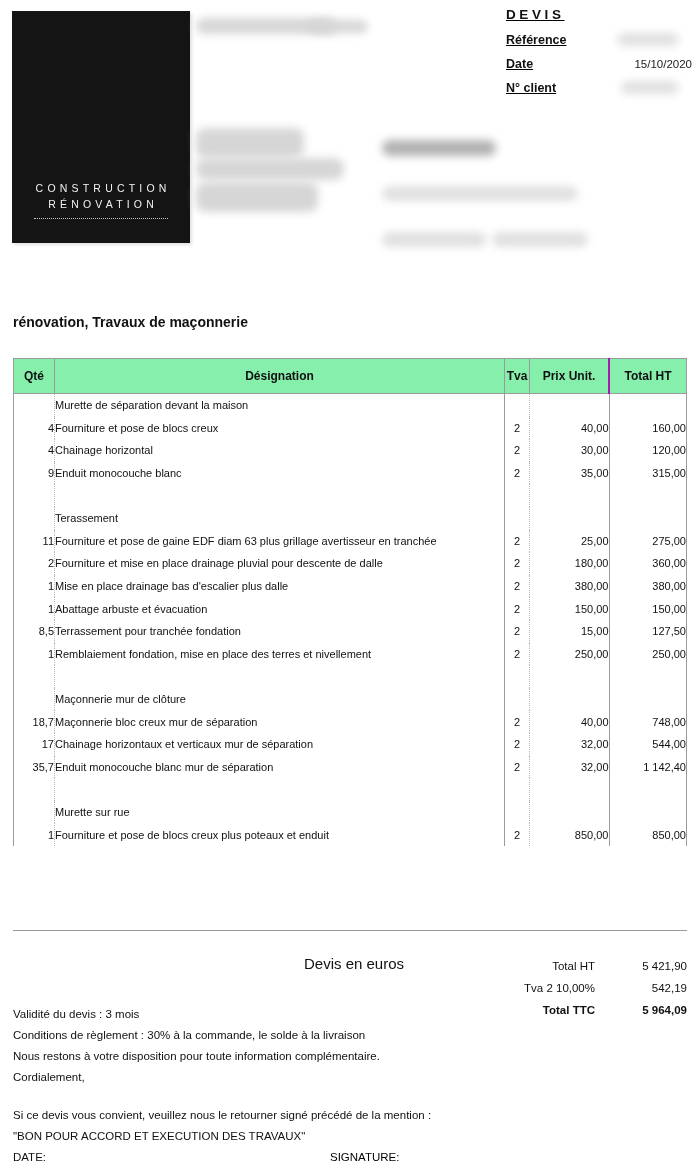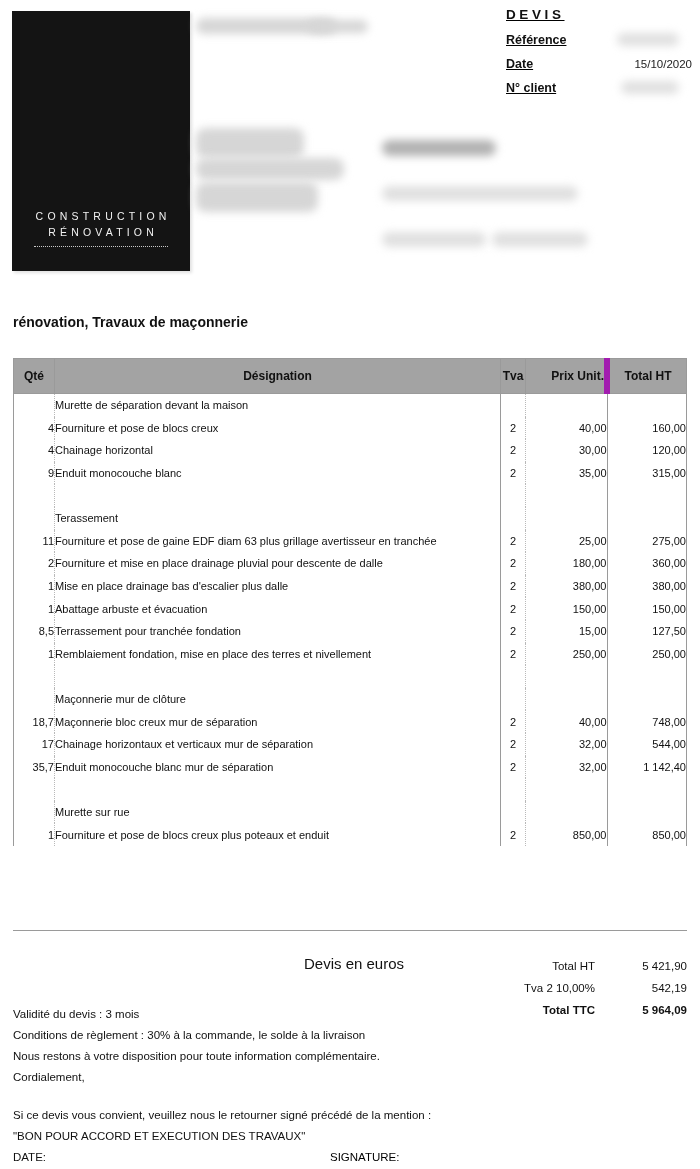--- a/index.html
+++ b/index.html
@@ -15,21 +15,21 @@
     color: #000000;
     -webkit-font-smoothing: none;
   }
 
   
   #header { position: absolute; left: 0; top: 0; width: 700px; height: 290px; }
 
   #logo-block {
     position: absolute;
     left: 12px; top: 11px;
-    width: 178px; height: 260px;
+    width: 178px; height: 232px;
     background: #141414;
     box-shadow: 2px 2px 3px rgba(0,0,0,0.12);
   }
   #logo-text-wrap {
     position: absolute;
     left: 0; right: 0; bottom: 24px;
     text-align: center;
   }
   .logo-line {
     color: #f2f2f2;
@@ -98,31 +98,31 @@
     border-collapse: collapse;
     table-layout: fixed;
   }
   #quote-table th, #quote-table td {
     padding: 0;
     font-size: 11px;
     color: #111;
     vertical-align: middle;
   }
   #quote-table thead th {
-    background: #a3a3a3;
+    background: #86efac;
     height: 34px;
     font-weight: bold;
     font-size: 12px;
     border-top: 1px solid #9a9a9a;
     border-bottom: 1px solid #9a9a9a;
   }
   th.c-qte   { width: 40px;  text-align: center; border-left: 1px solid #9a9a9a; border-right: 1px solid #9a9a9a; }
   th.c-des   { text-align: center; border-right: 1px solid #9a9a9a; }
   th.c-tva   { width: 24px;  text-align: center; border-right: 1px solid #9a9a9a; }
-  th.c-prix  { width: 78px;  text-align: right; border-right: 6px solid #a21caf; }
+  th.c-prix  { width: 78px;  text-align: center; border-right: 2px solid #a21caf; }
   th.c-tot   { width: 76px;  text-align: center; border-right: 1px solid #9a9a9a; }
 
   #quote-table tbody td { height: 22.6px; }
   td.d-qte   { width: 40px; text-align: right;  padding-right: 8px;
                border-left: 1px solid #9a9a9a; border-right: 1px dotted #b9b9b9; }
   td.d-des   { text-align: left; padding-left: 9px; border-right: 1px solid #9a9a9a; }
   td.d-tva   { width: 24px; text-align: center;  border-right: 1px dotted #b9b9b9; }
   td.d-prix  { width: 78px; text-align: right; padding-right: 8px; border-right: 1px solid #9a9a9a; }
   td.d-tot   { width: 76px; text-align: right; padding-right: 8px; border-right: 1px solid #9a9a9a; }
 

